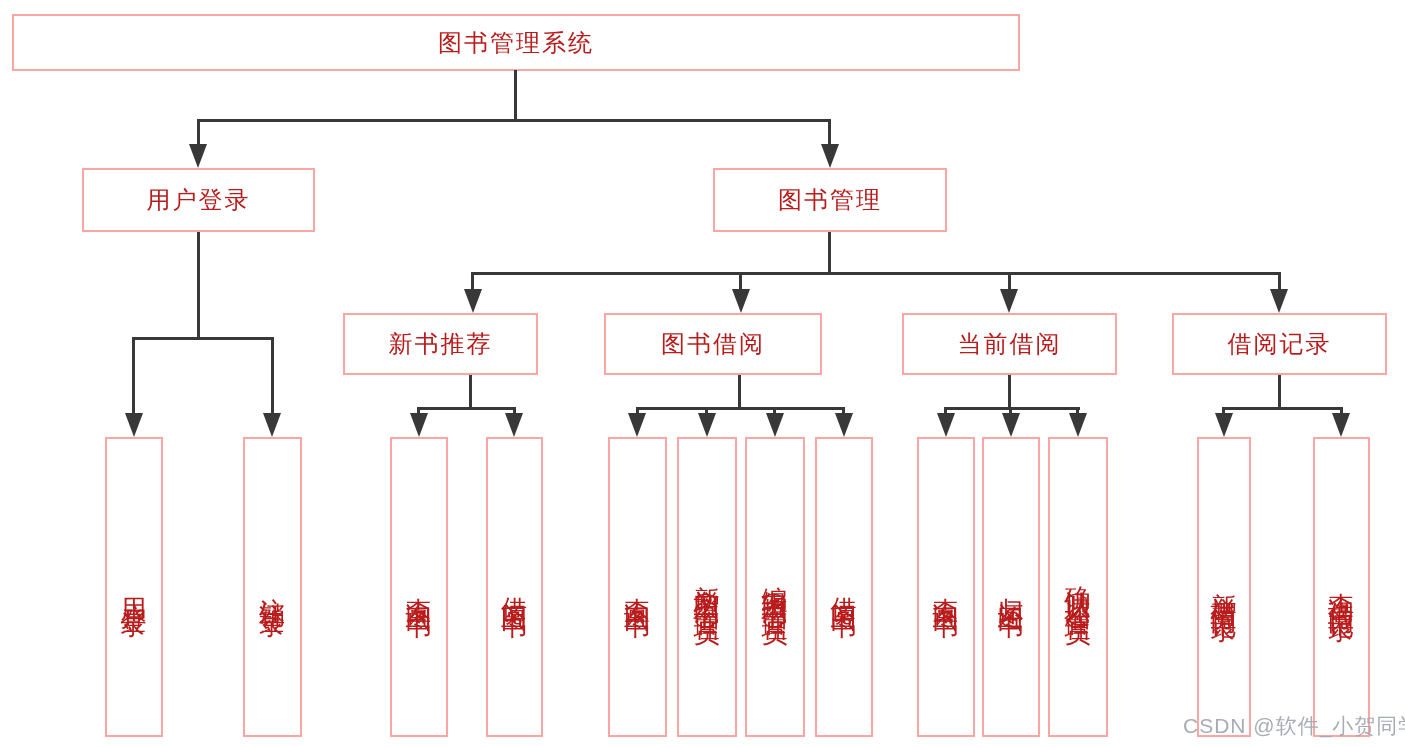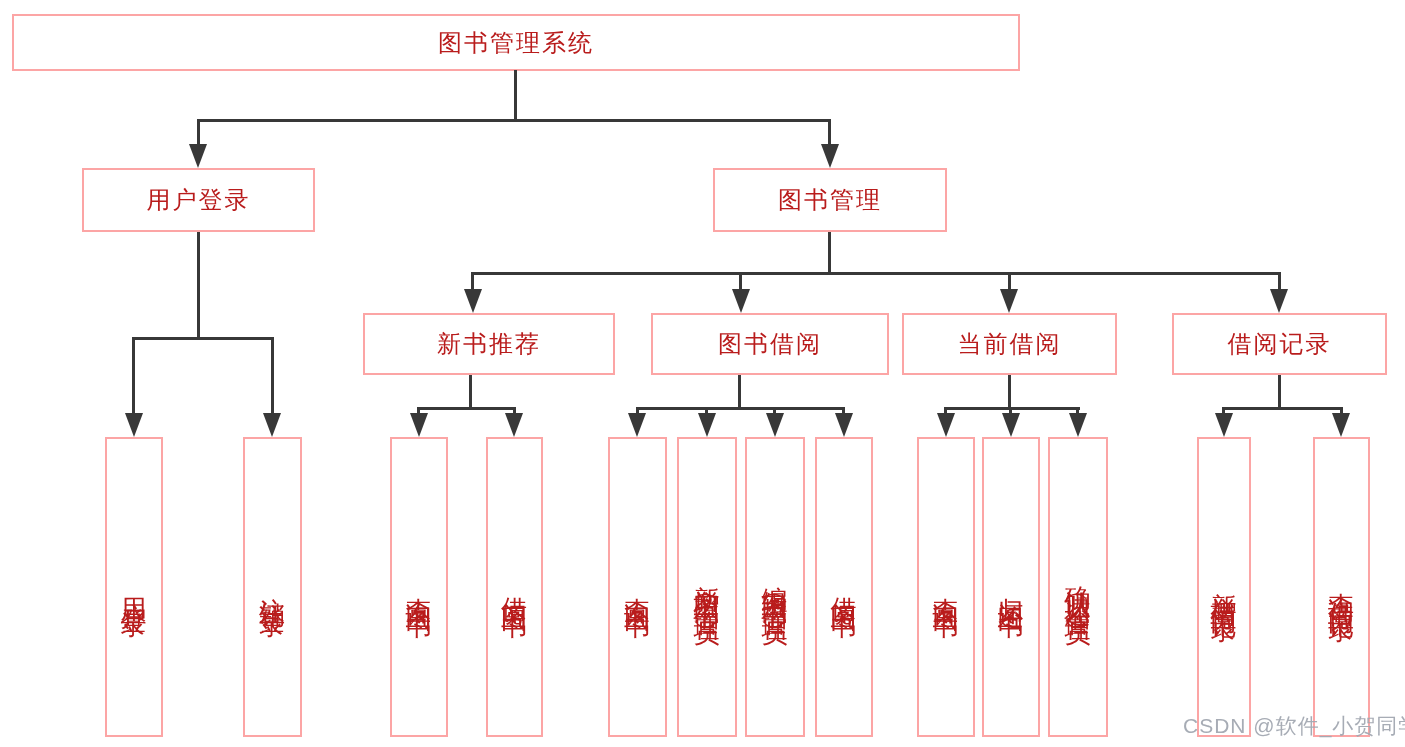--- a/index.html
+++ b/index.html
@@ -31,22 +31,22 @@
 </head>
 <body>
 
 <div class="stage">
 
   <div class="box" style="left:12px;top:14px;width:1008px;height:57px">图书管理系统</div>
 
   <div class="box" style="left:82px;top:168px;width:233px;height:64px">用户登录</div>
   <div class="box" style="left:713px;top:168px;width:234px;height:64px">图书管理</div>
 
-  <div class="box" style="left:363px;top:313px;width:252px;height:62px">新书推荐</div>
-  <div class="box" style="left:651px;top:313px;width:238px;height:62px">图书借阅</div>
+  <div class="box" style="left:343px;top:313px;width:195px;height:62px">新书推荐</div>
+  <div class="box" style="left:604px;top:313px;width:218px;height:62px">图书借阅</div>
   <div class="box" style="left:1172px;top:313px;width:215px;height:62px">借阅记录</div>
   <div class="box" style="left:902px;top:313px;width:215px;height:62px">当前借阅</div>
 
   <div class="box vbox" style="left:105px;top:437px;width:58px;height:300px">用户登录</div>
   <div class="box vbox" style="left:243px;top:437px;width:59px;height:300px">注销登录</div>
 
   <div class="box vbox" style="left:390px;top:437px;width:58px;height:300px">查询图书</div>
   <div class="box vbox" style="left:486px;top:437px;width:57px;height:300px">借阅图书</div>
 
   <div class="box vbox" style="left:608px;top:437px;width:59px;height:300px">查询图书</div>

